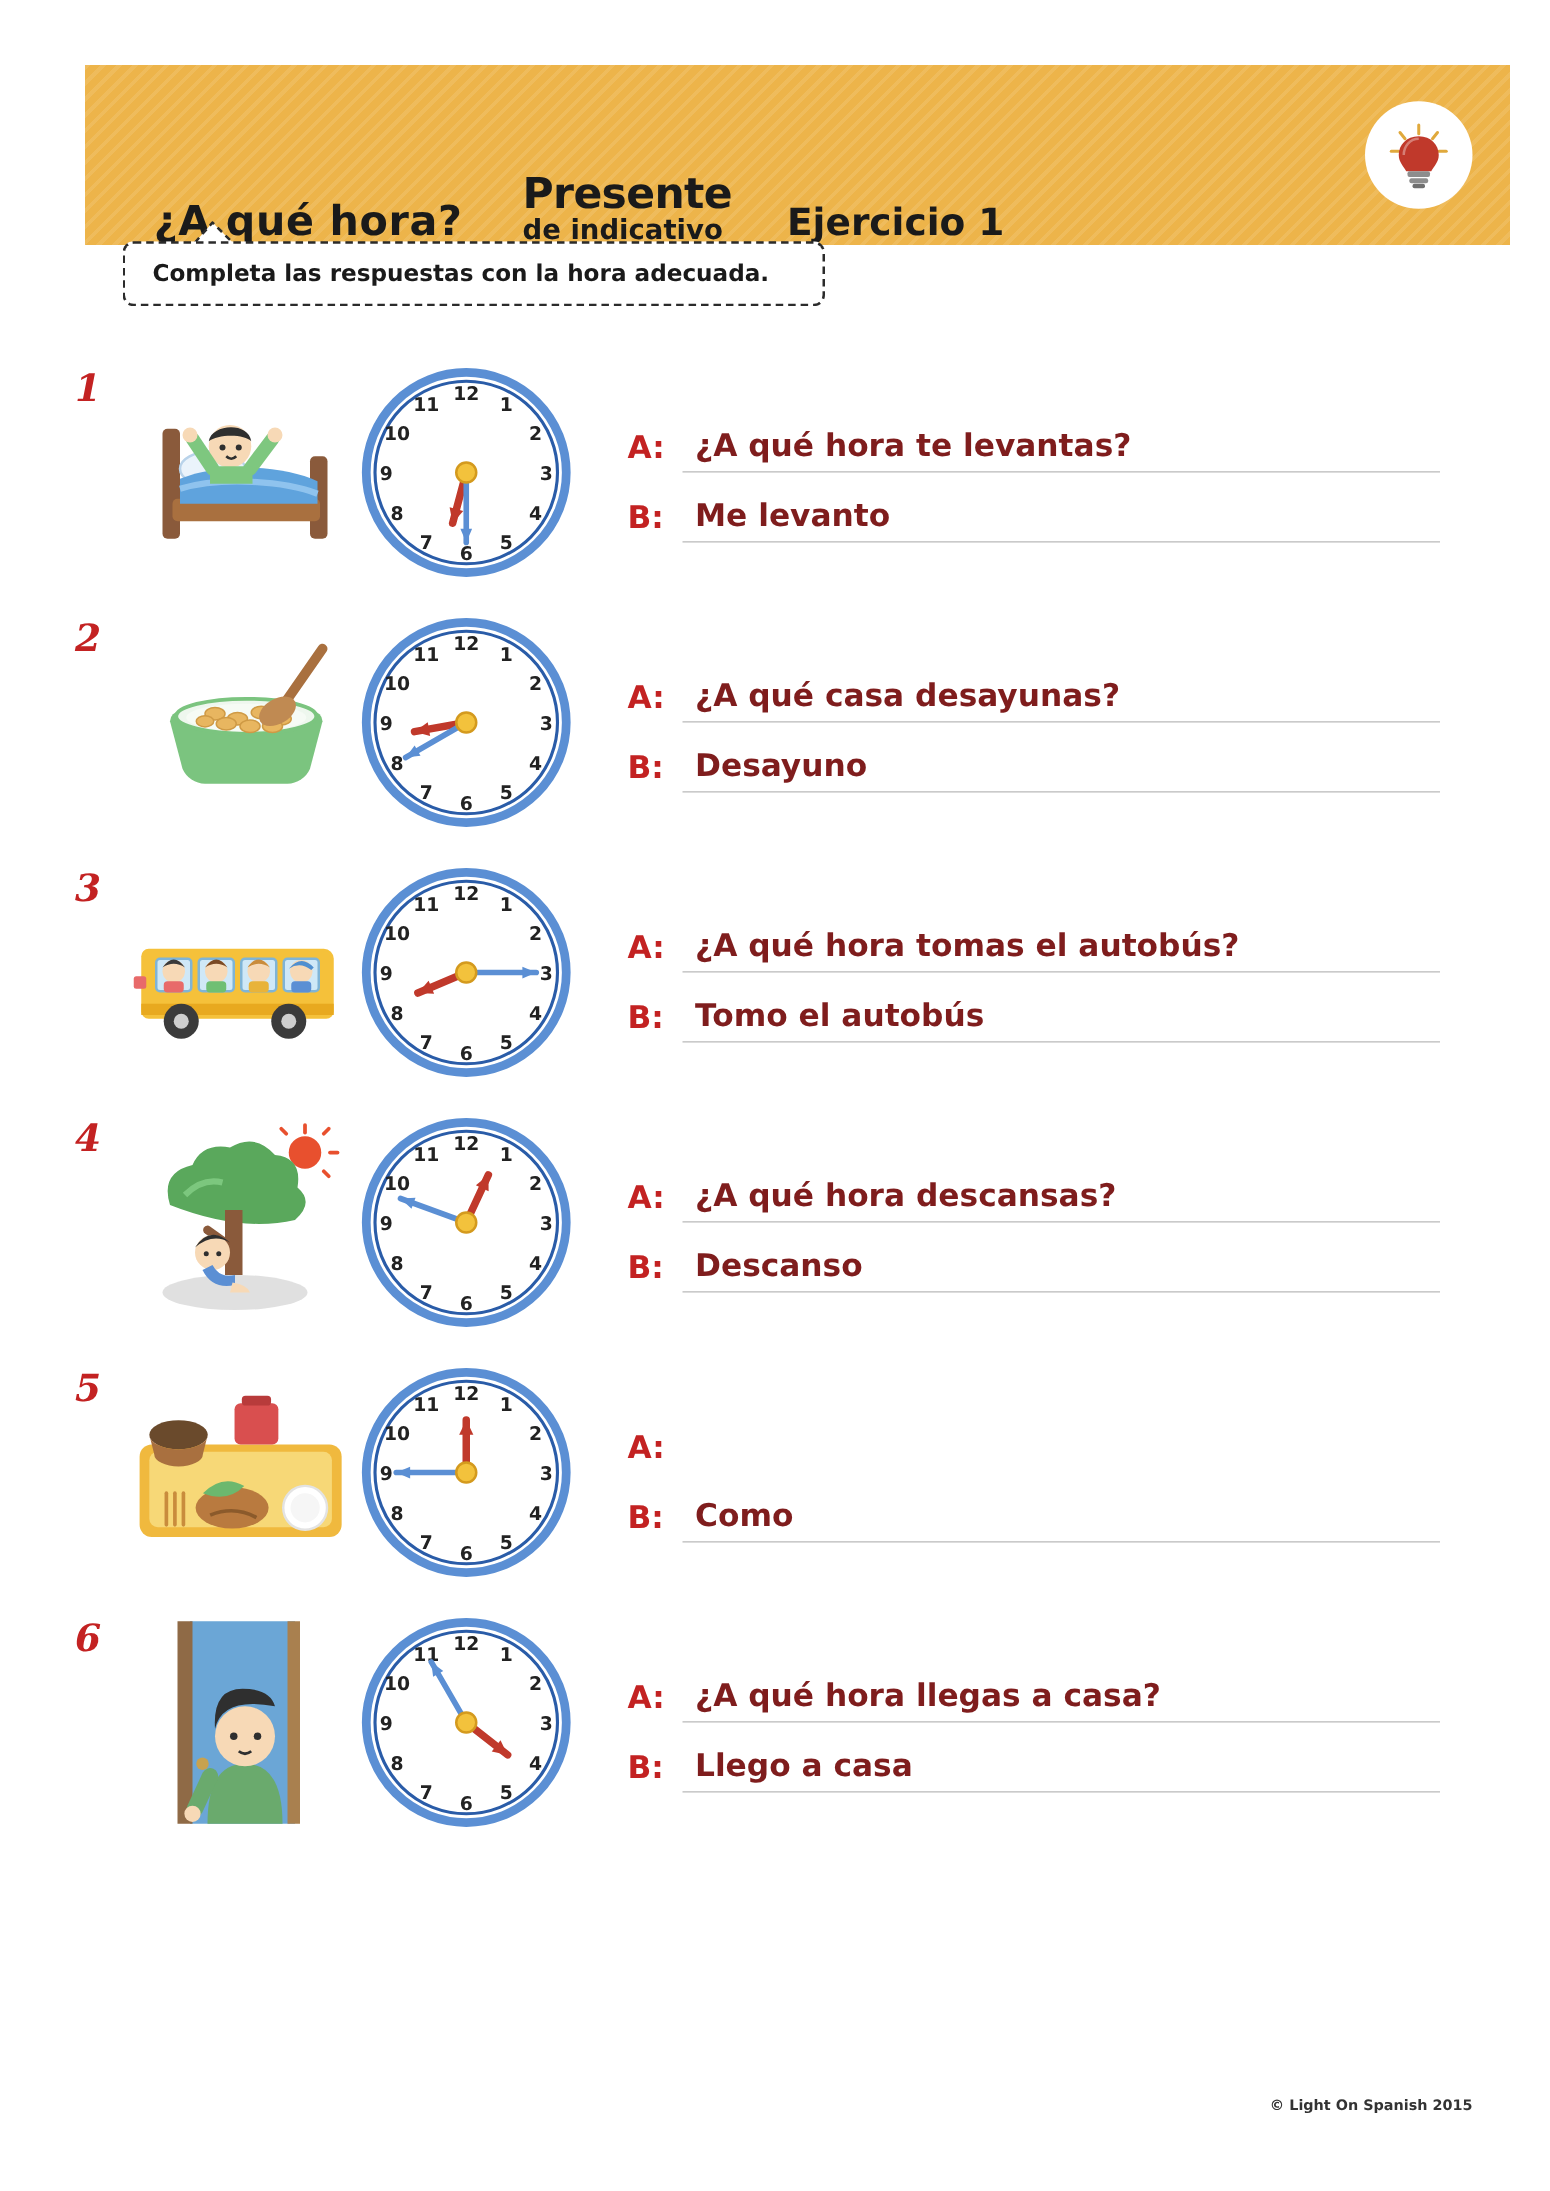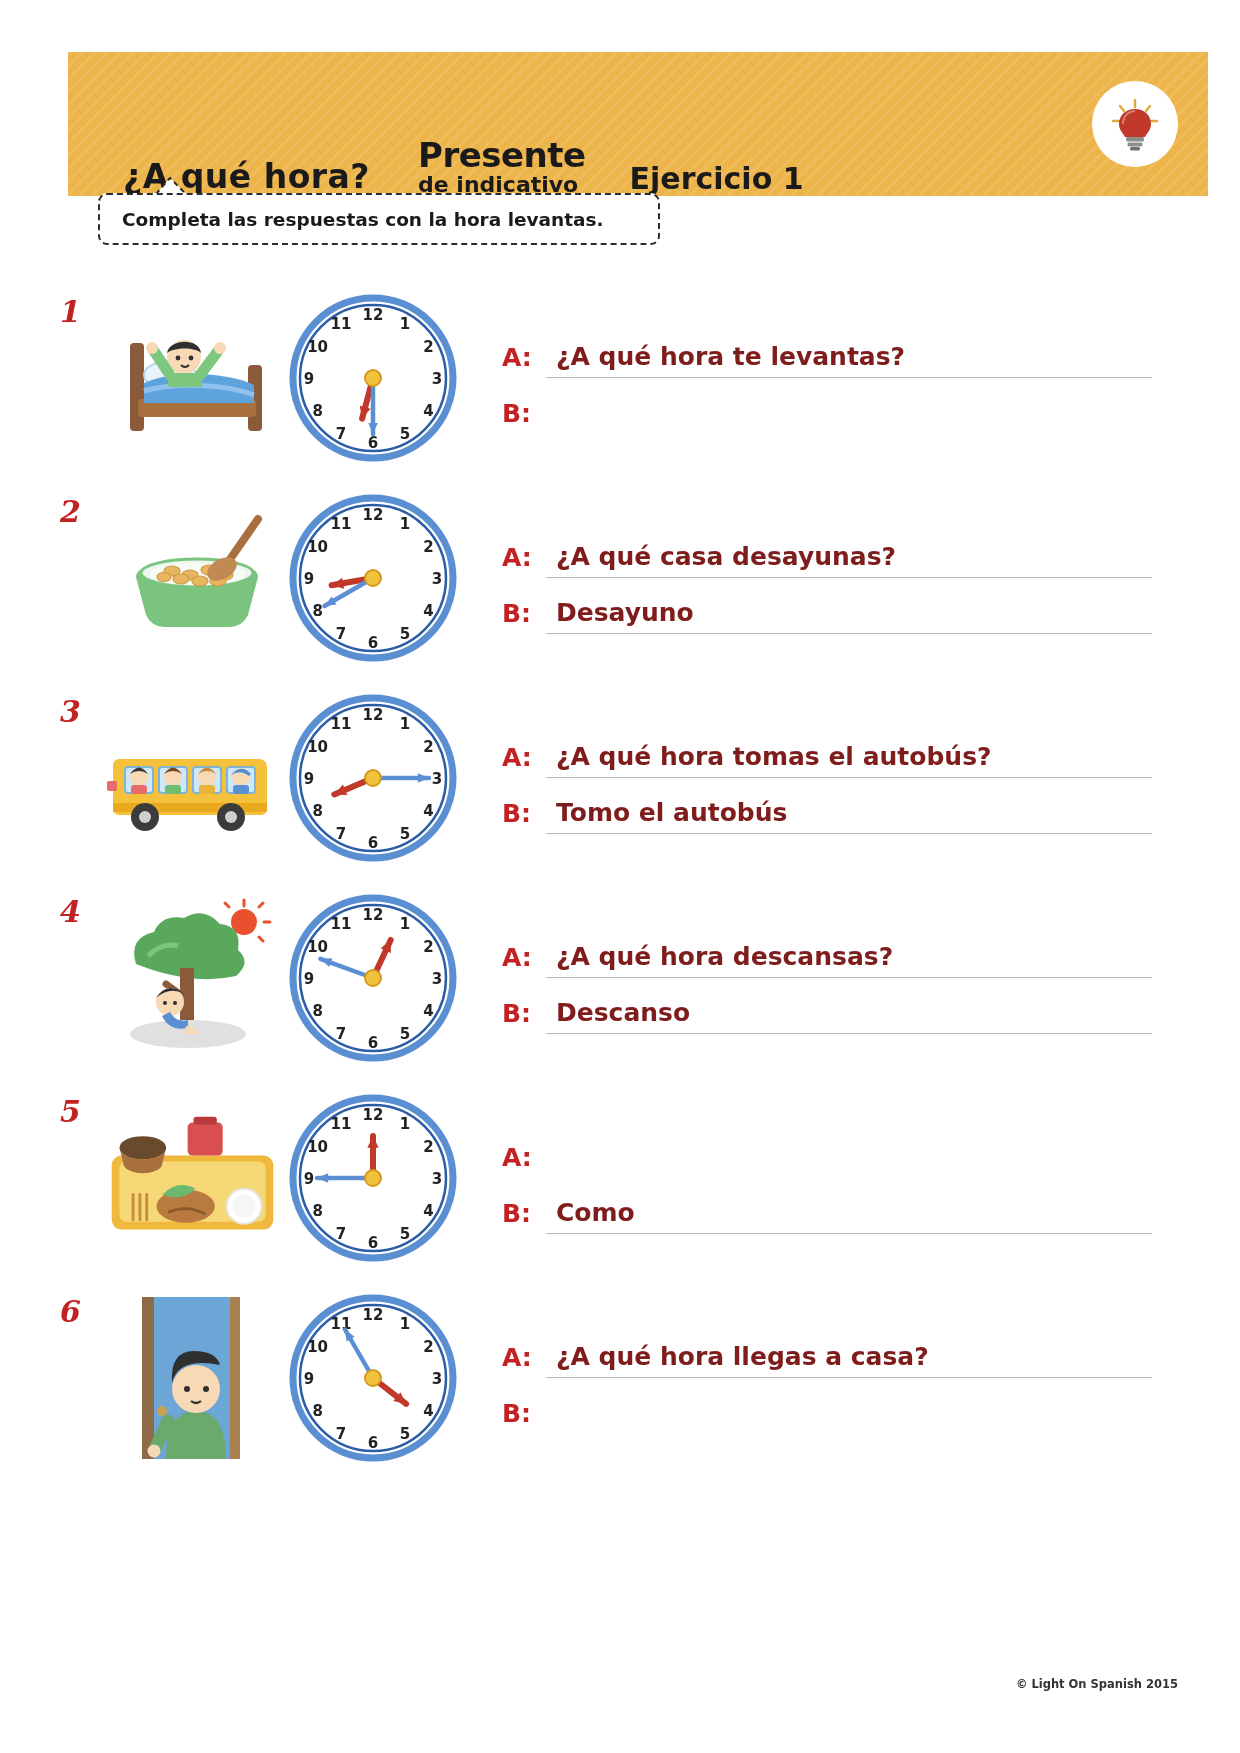--- a/index.html
+++ b/index.html
@@ -189,21 +189,21 @@
       <rect x="26" y="54" width="10" height="3.5" rx="1.6" fill="#6f6f6f"></rect>
       <path d="M31 18 C24 18 19 24 19 31" stroke="#ffffff" stroke-width="2" fill="none" opacity="0.35"></path>
     </svg>
   </div>
 </div>
 
 <svg class="bubble-tail" viewBox="0 0 34 18">
   <polyline points="2,17 16,1 32,17" fill="#ffffff" stroke="#2b2b2b" stroke-width="2" stroke-dasharray="5 4"></polyline>
 </svg>
 <div class="bubble">
-  <div class="bubble-text">Completa las respuestas con la hora levantas.</div>
+  <div class="bubble-text">Completa las respuestas con la hora adecuada.</div>
 </div>
 
 <div id="rows-host">
     <div class="row" style="top: 278px;">
     <div class="num">1</div>
     <div class="pic">
   <svg width="170" height="150" viewBox="0 0 170 150">
     <rect x="22" y="40" width="14" height="88" rx="4" fill="#8a5a3b"></rect>
     <rect x="140" y="62" width="14" height="66" rx="4" fill="#8a5a3b"></rect>
     <rect x="30" y="96" width="118" height="18" rx="4" fill="#a9703f"></rect>
@@ -245,20 +245,21 @@
     <circle cx="86" cy="86" r="8" fill="#f3c23c" stroke="#d49a1e" stroke-width="2"></circle>
   </svg>
       </div>
     <div class="qa">
       <div class="qa-line">
         <span class="qa-tag">A:</span>
         <span class="qa-text">¿A qué hora te levantas?</span>
       </div>
       <div class="qa-line">
         <span class="qa-tag">B:</span>
+        <span class="qa-text">Me levanto</span>
       </div>
     </div>
     </div>
     <div class="row" style="top: 478px;">
     <div class="num">2</div>
     <div class="pic">
   <svg width="170" height="150" viewBox="0 0 170 150">
     <path d="M36 66 h106 a8 8 0 0 1 8 8 l-10 38 a20 20 0 0 1 -18 12 H56 a20 20 0 0 1 -18 -12 l-10 -38 a8 8 0 0 1 8 -8 z" fill="#7bc47f"></path>
     <ellipse cx="89" cy="70" rx="56" ry="14" fill="#eef7ee" stroke="#7bc47f" stroke-width="3"></ellipse>
     <ellipse cx="89" cy="71" rx="48" ry="11" fill="#f6fbf5"></ellipse>
@@ -530,18 +531,19 @@
     <circle cx="86" cy="86" r="8" fill="#f3c23c" stroke="#d49a1e" stroke-width="2"></circle>
   </svg>
       </div>
     <div class="qa">
       <div class="qa-line">
         <span class="qa-tag">A:</span>
         <span class="qa-text">¿A qué hora llegas a casa?</span>
       </div>
       <div class="qa-line">
         <span class="qa-tag">B:</span>
+        <span class="qa-text">Llego a casa</span>
       </div>
     </div>
     </div>
   </div>
 
 <div class="copyright">© Light On Spanish 2015</div>
 
 </body></html>

